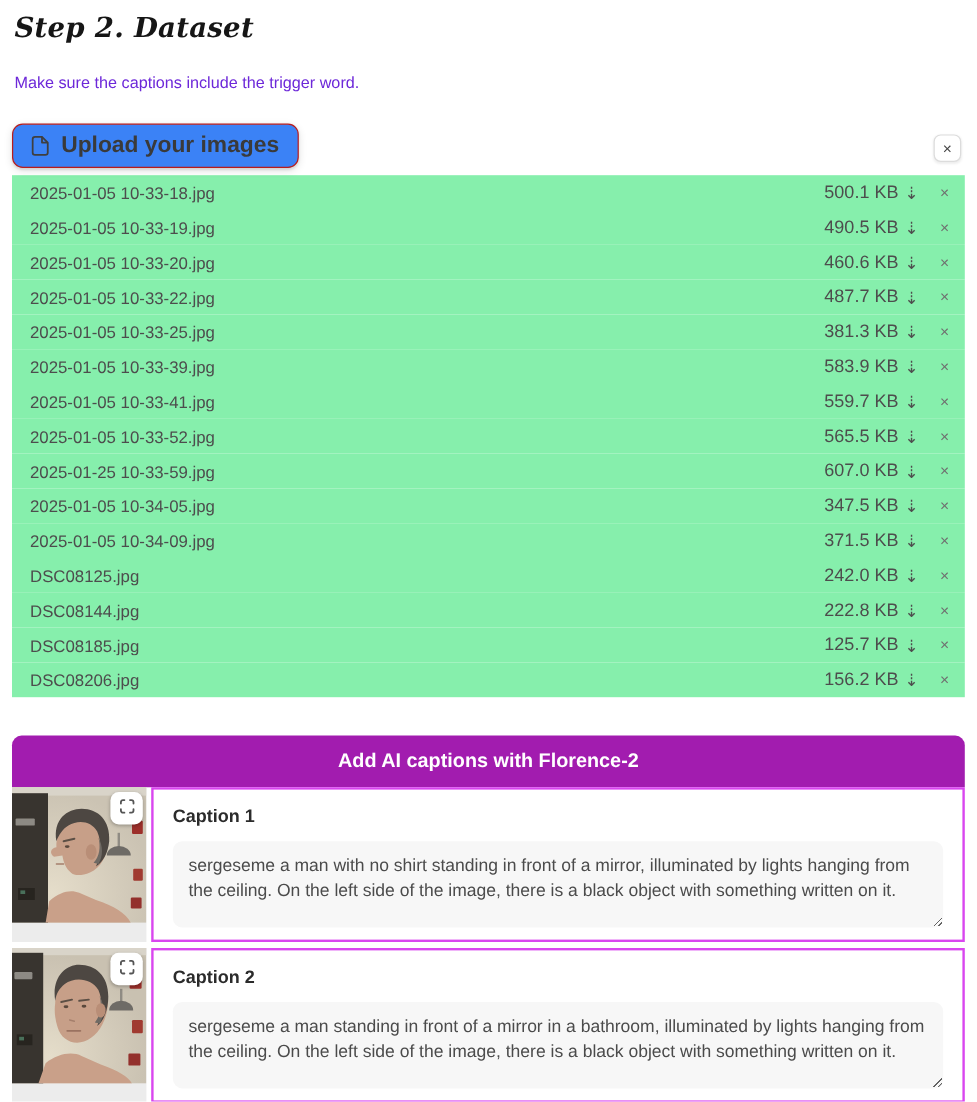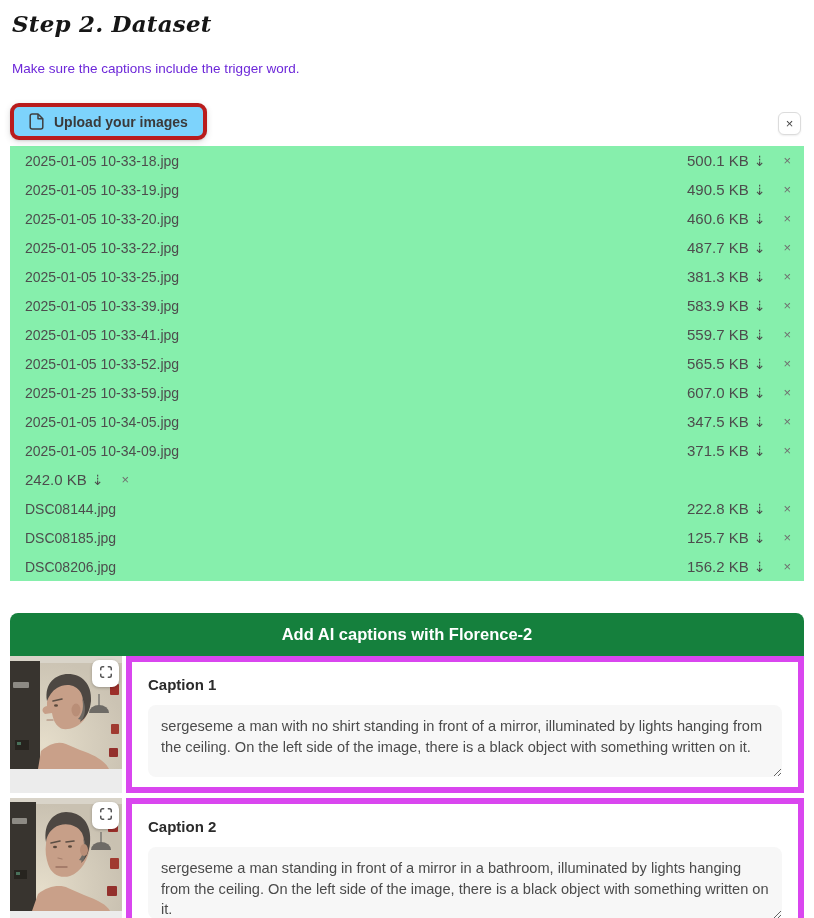--- a/index.html
+++ b/index.html
@@ -22,24 +22,24 @@
   .page-subtitle {
     margin: 17px 0 0 12px;
     font-size: 13.5px; line-height: 19px; color: #6d28d9;
   }
 
   
   .uploader { position: relative; margin: 25px 10px 0; height: 37px; }
   .upload-tab {
     position: absolute; left: 0; top: 0; height: 37px;
     display: inline-flex; align-items: center; gap: 10px;
-    padding: 0 15px; background: #7dd3fc;
-    border: 4px solid #b91c1c; border-radius: 9px;
+    padding: 0 15px; background: #3b82f6;
+    border: 1px solid #b91c1c; border-radius: 9px;
     box-shadow: 0 1px 2px rgba(0,0,0,.10), 0 2px 7px rgba(0,0,0,.12);
-    font-weight: 700; font-size: 14px; color: #3a3a3a; cursor: pointer;
+    font-weight: 700; font-size: 19px; color: #3a3a3a; cursor: pointer;
     font-family: inherit;
   }
   .upload-tab svg { display: block; }
   .clear-btn {
     position: absolute; right: 3px; top: 9px;
     width: 23px; height: 23px; padding: 0;
     background: #fff; border: 1px solid #dcdcdc; border-radius: 6px;
     box-shadow: 0 1px 2px rgba(0,0,0,.07);
     color: #444; font-size: 13px; line-height: 21px; text-align: center;
     cursor: pointer; font-family: inherit;
@@ -57,41 +57,41 @@
   .file-size { font-size: 15px; color: #4d4d4d; }
   .dl-link { margin-left: 5px; color: #4d4d4d; font-size: 14px; text-decoration: none; cursor: pointer; }
   .rm-btn {
     margin-left: 14px; padding: 0 4px; background: none; border: none;
     color: #6f6f6f; font-size: 13px; cursor: pointer; font-family: inherit;
   }
 
   
   .banner {
     margin: 32px 10px 0; height: 43px;
-    background: #15803d; border-radius: 8px 8px 0 0;
+    background: #a21caf; border-radius: 8px 8px 0 0;
     display: flex; align-items: center; justify-content: center;
     color: #ffffff; font-weight: 700; font-size: 16.5px;
     border: none; width: calc(100% - 20px); cursor: pointer; font-family: inherit;
   }
 
   
   .cap-row { margin: 0 10px; display: flex; align-items: stretch; }
   .cap-row + .cap-row { margin-top: 5px; }
   .thumb-cell { width: 112px; flex: none; background: #ececec; position: relative; }
   .thumb-photo { display: block; width: 112px; height: 113px; }
   .expand-btn {
     position: absolute; top: 4px; right: 3px; width: 27px; height: 27px;
     background: #fff; border: none; border-radius: 7px;
     box-shadow: 0 1px 3px rgba(0,0,0,.25);
     display: flex; align-items: center; justify-content: center;
     color: #555; cursor: pointer; padding: 0;
   }
   .cap-card {
     flex: 1; margin-left: 4px; background: #fff;
-    border: 6px solid #d946ef; padding: 13px 16px 10px;
+    border: 2px solid #d946ef; padding: 13px 16px 10px;
   }
   .cap-label { font-size: 15px; font-weight: 700; line-height: 19px; color: #2b2b2b; }
   .cap-textarea {
     margin-top: 11px; display: block; width: 100%; height: 72px;
     background: #f7f7f7; border: none; border-radius: 8px;
     padding: 11px 13px; resize: vertical;
     font-family: "Liberation Sans", sans-serif;
     font-size: 14.6px; line-height: 1.42; color: #4b4b4b;
     outline: none; overflow: hidden;
   }
@@ -189,20 +189,21 @@
   </div>
 
   <div class="file-row alt">
     <span class="file-name">2025-01-05 10-34-09.jpg</span>
     <span class="file-size">371.5 KB</span>
     <a class="dl-link">⇣</a>
     <button class="rm-btn">×</button>
   </div>
 
   <div class="file-row">
+    <span class="file-name">DSC08125.jpg</span>
     <span class="file-size">242.0 KB</span>
     <a class="dl-link">⇣</a>
     <button class="rm-btn">×</button>
   </div>
 
   <div class="file-row alt">
     <span class="file-name">DSC08144.jpg</span>
     <span class="file-size">222.8 KB</span>
     <a class="dl-link">⇣</a>
     <button class="rm-btn">×</button>

